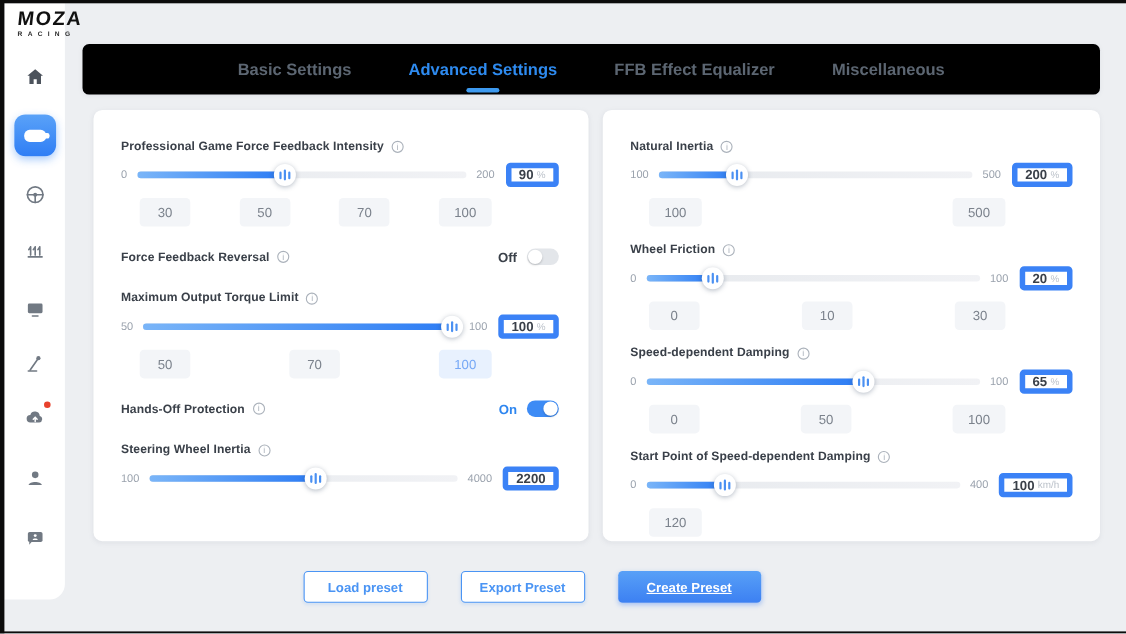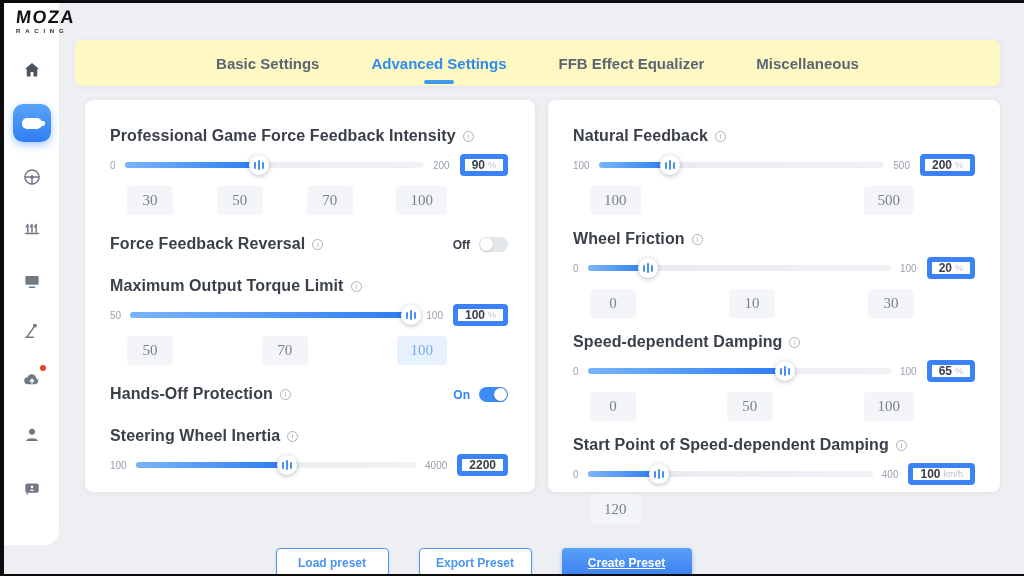--- a/index.html
+++ b/index.html
@@ -22,72 +22,72 @@
   .side-item { width:38px; height:38px; display:flex; align-items:center; justify-content:center; position:relative; cursor:pointer; }
   .si-1{margin-top:48px;} .si-2{margin-top:15px;} .si-3{margin-top:16px;} .si-4{margin-top:14px;} .si-5{margin-top:14px;}
   .si-6{margin-top:12px;} .si-7{margin-top:11px;} .si-8{margin-top:17px;} .si-9{margin-top:16px;}
   .side-item svg { width:20px; height:20px; }
   .side-item.active { background:linear-gradient(180deg,#5aa2f8,#2f7ef5); border-radius:10px; box-shadow:0 3px 8px rgba(61,139,245,.45); }
   .wheelbase-blob { width:20px; height:11px; background:#fff; border-radius:5px; position:relative; }
   .wheelbase-blob::after { content:""; position:absolute; right:-3px; top:3px; width:6px; height:5px; background:#fff; border-radius:2px; }
   .badge-dot { position:absolute; top:4px; right:5px; width:6px; height:6px; border-radius:50%; background:#e8412c; }
 
   
-  .tabbar { position:absolute; left:75px; top:40px; width:925px; height:46px; background:#fef9c3; border-radius:6px;
+  .tabbar { position:absolute; left:75px; top:40px; width:925px; height:46px; background:#000000; border-radius:6px;
             box-shadow:0 1px 4px rgba(120,130,145,.10); display:flex; align-items:center; justify-content:center; gap:48px; z-index:5; }
   .tab { font-size:15px; font-weight:700; color:#5c6672; cursor:pointer; position:relative; padding:4px 2px; }
   .tab.active { color:#2e8bf0; }
   .tab.active::after { content:""; position:absolute; left:50%; transform:translateX(-50%); bottom:-8px; width:30px; height:4px; border-radius:2px; background:#3d9af0; }
 
   
   .card { position:absolute; top:100px; background:#fff; border-radius:8px; box-shadow:0 1px 5px rgba(120,130,145,.12); }
   .card.left  { left:85px;  width:450px; height:392px; padding:27px 27px 0 25px; }
   .card.right { left:548px; width:452px; height:392px; padding:27px 25px 0 25px; }
 
   
   .control { margin-bottom:20px; }
   .card.right .control { margin-bottom:15px; }
   .ctl-label-row { display:flex; align-items:center; margin-bottom:9px; }
-  .ctl-label { font-size:16px; font-weight:700; color:#3a4049; letter-spacing:.1px; }
+  .ctl-label { font-size:11px; font-weight:700; color:#3a4049; letter-spacing:.1px; }
   .info-icon { width:11px; height:11px; border:1px solid #aab1ba; border-radius:50%; color:#aab1ba; font-size:8px; line-height:9px;
                text-align:center; margin-left:7px; font-style:normal; cursor:pointer; flex:none; }
 
   .slider-row { display:flex; align-items:center; margin-bottom:10px; }
   .range-min, .range-max { font-size:10px; color:#9aa2ad; flex:none; }
   .range-min { margin-right:9px; } .range-max { margin-left:9px; }
   .track { position:relative; flex:1; height:6px; border-radius:3px; background:linear-gradient(90deg,#e6e9ed,#f1f2f5); cursor:pointer; }
   .fill { position:absolute; left:0; top:0; height:6px; border-radius:3px; background:linear-gradient(90deg,#7ab5f8,#2b7bf4); }
   .handle { position:absolute; top:-7px; width:20px; height:20px; background:#fff; border-radius:50%;
             box-shadow:0 1px 5px rgba(40,60,90,.35); display:flex; align-items:center; justify-content:center; gap:2px; cursor:grab; }
   .handle i { width:2px; height:7px; background:#4a90f2; border-radius:1px; }
   .handle i.tall { height:10px; }
   .value-box { margin-left:10px; min-width:40px; height:22px; background:#fff; border:5px solid #3b82f6; border-radius:4px;
                display:flex; align-items:center; justify-content:center; padding:0 7px; cursor:text; flex:none; }
   .value-box .val { font-size:12px; font-weight:700; color:#3a4049; }
   .value-box .unit { font-size:9px; color:#bcc2ca; margin-left:3px; }
   .value-box .unit:empty { display:none; margin:0; }
 
   .presets { display:flex; justify-content:space-between; width:calc(100% - 78px); margin-left:17px; }
   .presets.single { justify-content:flex-start; }
-  .preset-btn { background:#f3f5f8; border:none; border-radius:4px; color:#7b828c; font-size:15px; font-family:Liberation Serif, serif;
+  .preset-btn { background:#f3f5f8; border:none; border-radius:4px; color:#7b828c; font-size:12px; font-family:Liberation Sans, sans-serif;
                 padding:6px 14px; min-width:46px; cursor:pointer; }
   .preset-btn.selected { background:#e8f1fe; color:#76a8f6; }
 
   .toggle-row { display:flex; align-items:center; justify-content:space-between; margin:2px 0 24px; }
   .toggle-row .ctl-label-row { margin-bottom:0; }
   .toggle-right { display:flex; align-items:flex-end; }
   .toggle-state { font-size:12px; font-weight:700; color:#3a4049; margin-right:9px; }
   .toggle-state.on { color:#2e86f0; }
   .switch { width:29px; height:15px; border-radius:8px; background:#e3e6ea; position:relative; cursor:pointer; }
   .switch .knob { position:absolute; top:1px; left:1px; width:13px; height:13px; border-radius:50%; background:#fff; box-shadow:0 1px 2px rgba(0,0,0,.2); }
   .switch.on { background:#3d8bf5; }
   .switch.on .knob { left:auto; right:1px; }
 
   
-  .footer { position:absolute; left:0; top:519px; width:907px; display:flex; justify-content:center; gap:30px; padding-left:60px;margin-top:29px; }
+  .footer { position:absolute; left:0; top:519px; width:907px; display:flex; justify-content:center; gap:30px; padding-left:60px; }
   .btn { height:29px; border-radius:4px; font-size:12px; font-weight:700; font-family:inherit; cursor:pointer; }
   .btn.outline { width:113px; background:#fff; border:1px solid #4a94f4; color:#4a94f4; box-shadow:0 2px 3px rgba(74,148,244,.15); }
   .btn.primary { width:130px; background:linear-gradient(180deg,#58a0f7,#3c80f2); border:none; color:#fff; box-shadow:0 2px 5px rgba(60,128,242,.4);text-decoration:underline; }
 
   .gray-icon { fill:#717983; }
   .gray-stroke { stroke:#717983; fill:none; stroke-width:1.8; stroke-linecap:round; }
 </style>
 </head>
 <body>
 
@@ -263,21 +263,21 @@
       <div class="value-box">
         <span class="val">2200</span>
 
       </div>
     </div>
   </div>
   </section>
 <section class="card right">
     <div class="control">
     <div class="ctl-label-row">
-      <span class="ctl-label">Natural Feedback</span>
+      <span class="ctl-label">Natural Inertia</span>
       <span class="info-icon">i</span>
     </div>
     <div class="slider-row">
       <span class="range-min">100</span>
       <div class="track">
         <div class="fill" style="width: 25%;"></div>
         <div class="handle" style="left: min(25% - 10px, 100% - 16px);">
             <i></i>
             <i class="tall"></i>
             <i></i>

